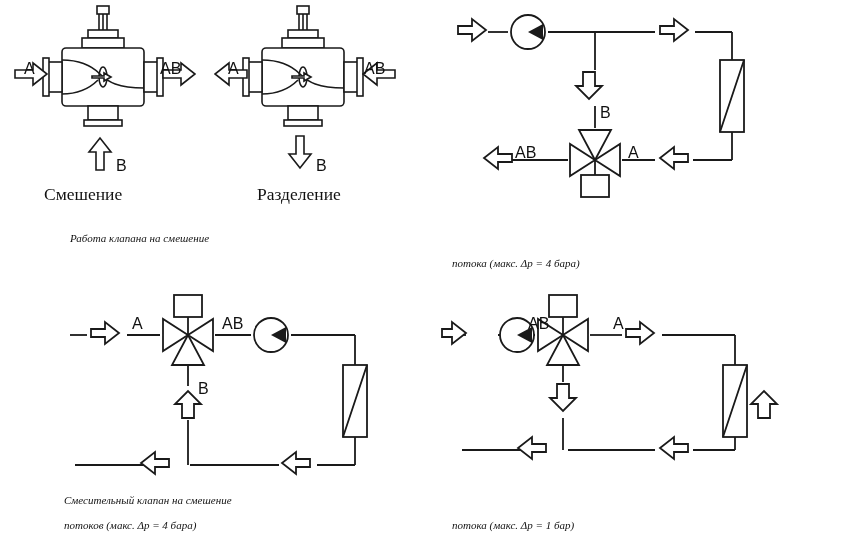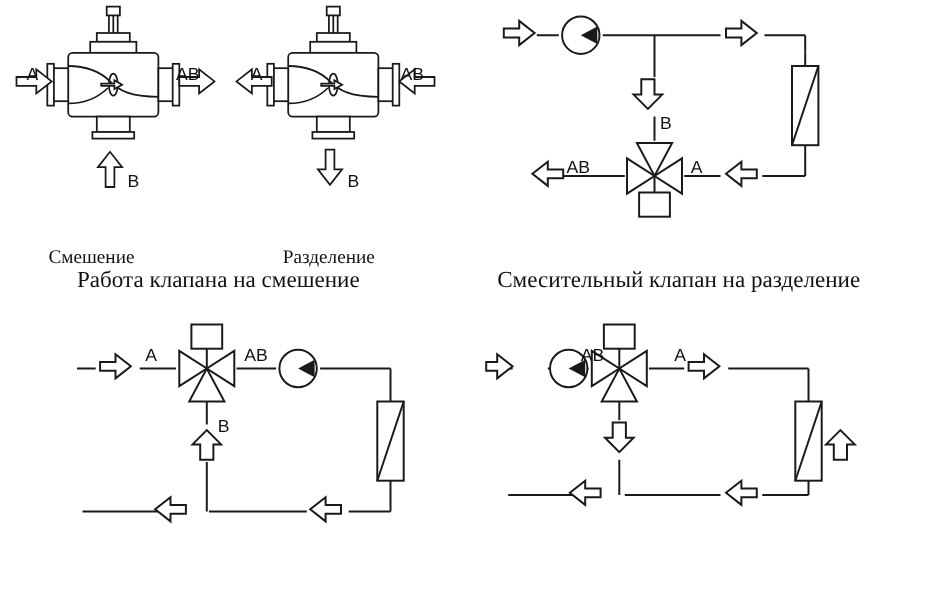--- a/index.html
+++ b/index.html
@@ -17,42 +17,41 @@
   }
   .canvas {
     position: absolute;
     left: 0; top: 0;
     width: 850px;
     height: 545px;
   }
   .caption {
     position: absolute;
     font-family: "Liberation Serif", serif;
-    font-size: 21px;
+    font-style: italic;
+    font-size: 11px;
     line-height: 25px;
     color: #111;
     text-align: left;
     white-space: pre-line;
-    margin-top: 16px;
   }
   .cap-justify {
     text-align: justify;
   }
   .lbl {
     position: absolute;
     font-family: "Liberation Sans", sans-serif;
     font-size: 16px;
     color: #111;
   }
   .lbl-big {
     position: absolute;
     font-family: "Liberation Serif", serif;
     font-size: 17.5px;
     color: #111;
-    margin-top: 39px;
   }
   svg { display: block; }
 </style>
 </head>
 <body>
 
 <div class="canvas">
 
   <svg width="430" height="215" viewBox="0 0 430 215" style="position:absolute;left:0;top:0">
     <g fill="none" stroke="#1a1a1a" stroke-width="1.6">
@@ -173,21 +172,21 @@
       <path d="M248 154 l-14 0 l0 -7 l-14 11 l14 11 l0 -7 l14 0 z" fill="#fff"></path>
       <path d="M72 154 l-14 0 l0 -7 l-14 11 l14 11 l0 -7 l14 0 z" fill="#fff"></path>
       <path d="M149 72 l0 14 l-7 0 l13 13 l13 -13 l-7 0 l0 -14 z" fill="#fff" transform="translate(-6,0)"></path>
     </g>
   </svg>
 
   <span class="lbl" style="left:515px;top:144px">AB</span>
   <span class="lbl" style="left:628px;top:144px">A</span>
   <span class="lbl" style="left:600px;top:104px">B</span>
 
-  <div class="caption" style="left:452px;top:226px;width:390px">Смесительный клапан на разделение</div>
+  <div class="caption" style="left:452px;top:251px;width:390px">потока (макс. Δp = 4 бара)</div>
 
   <svg width="400" height="200" viewBox="0 0 400 200" style="position:absolute;left:55px;top:290px">
     <g fill="none" stroke="#1a1a1a" stroke-width="1.8">
 
       <line x1="15" y1="45" x2="32" y2="45"></line>
       <line x1="72" y1="45" x2="105" y2="45"></line>
 
       <line x1="160" y1="45" x2="196" y2="45"></line>
       <line x1="236" y1="45" x2="300" y2="45"></line>
 
@@ -219,20 +218,22 @@
       <path d="M255 169 l-14 0 l0 -7 l-14 11 l14 11 l0 -7 l14 0 z" fill="#fff"></path>
       <path d="M114 169 l-14 0 l0 -7 l-14 11 l14 11 l0 -7 l14 0 z" fill="#fff"></path>
       <path d="M127 128 l0 -14 l-7 0 l13 -13 l13 13 l-7 0 l0 14 z" fill="#fff"></path>
     </g>
   </svg>
 
   <span class="lbl" style="left:132px;top:315px">A</span>
   <span class="lbl" style="left:222px;top:315px">AB</span>
   <span class="lbl" style="left:198px;top:380px">B</span>
 
+  <div class="caption" style="left:64px;top:488px;width:380px">Смесительный клапан на смешение</div>
+  <div class="caption" style="left:64px;top:513px;width:380px">потоков (макс. Δp = 4 бара)</div>
 
   <svg width="410" height="200" viewBox="0 0 410 200" style="position:absolute;left:440px;top:290px">
     <g fill="none" stroke="#1a1a1a" stroke-width="1.8">
 
       <line x1="10" y1="45" x2="26" y2="45"></line>
       <line x1="58" y1="45" x2="95" y2="45"></line>
 
       <line x1="150" y1="45" x2="182" y2="45"></line>
       <line x1="222" y1="45" x2="295" y2="45"></line>
 
@@ -265,14 +266,15 @@
       <path d="M248 154 l-14 0 l0 -7 l-14 11 l14 11 l0 -7 l14 0 z" fill="#fff"></path>
       <path d="M106 154 l-14 0 l0 -7 l-14 11 l14 11 l0 -7 l14 0 z" fill="#fff"></path>
       <path d="M117 94 l0 14 l-7 0 l13 13 l13 -13 l-7 0 l0 -14 z" fill="#fff"></path>
       <path d="M318 128 l0 -14 l-7 0 l13 -13 l13 13 l-7 0 l0 14 z" fill="#fff"></path>
     </g>
   </svg>
 
   <span class="lbl" style="left:528px;top:315px">AB</span>
   <span class="lbl" style="left:613px;top:315px">A</span>
 
+  <div class="caption" style="left:452px;top:513px;width:395px">потока (макс. Δp = 1 бар)</div>
 
 </div>
 
 </body></html>

